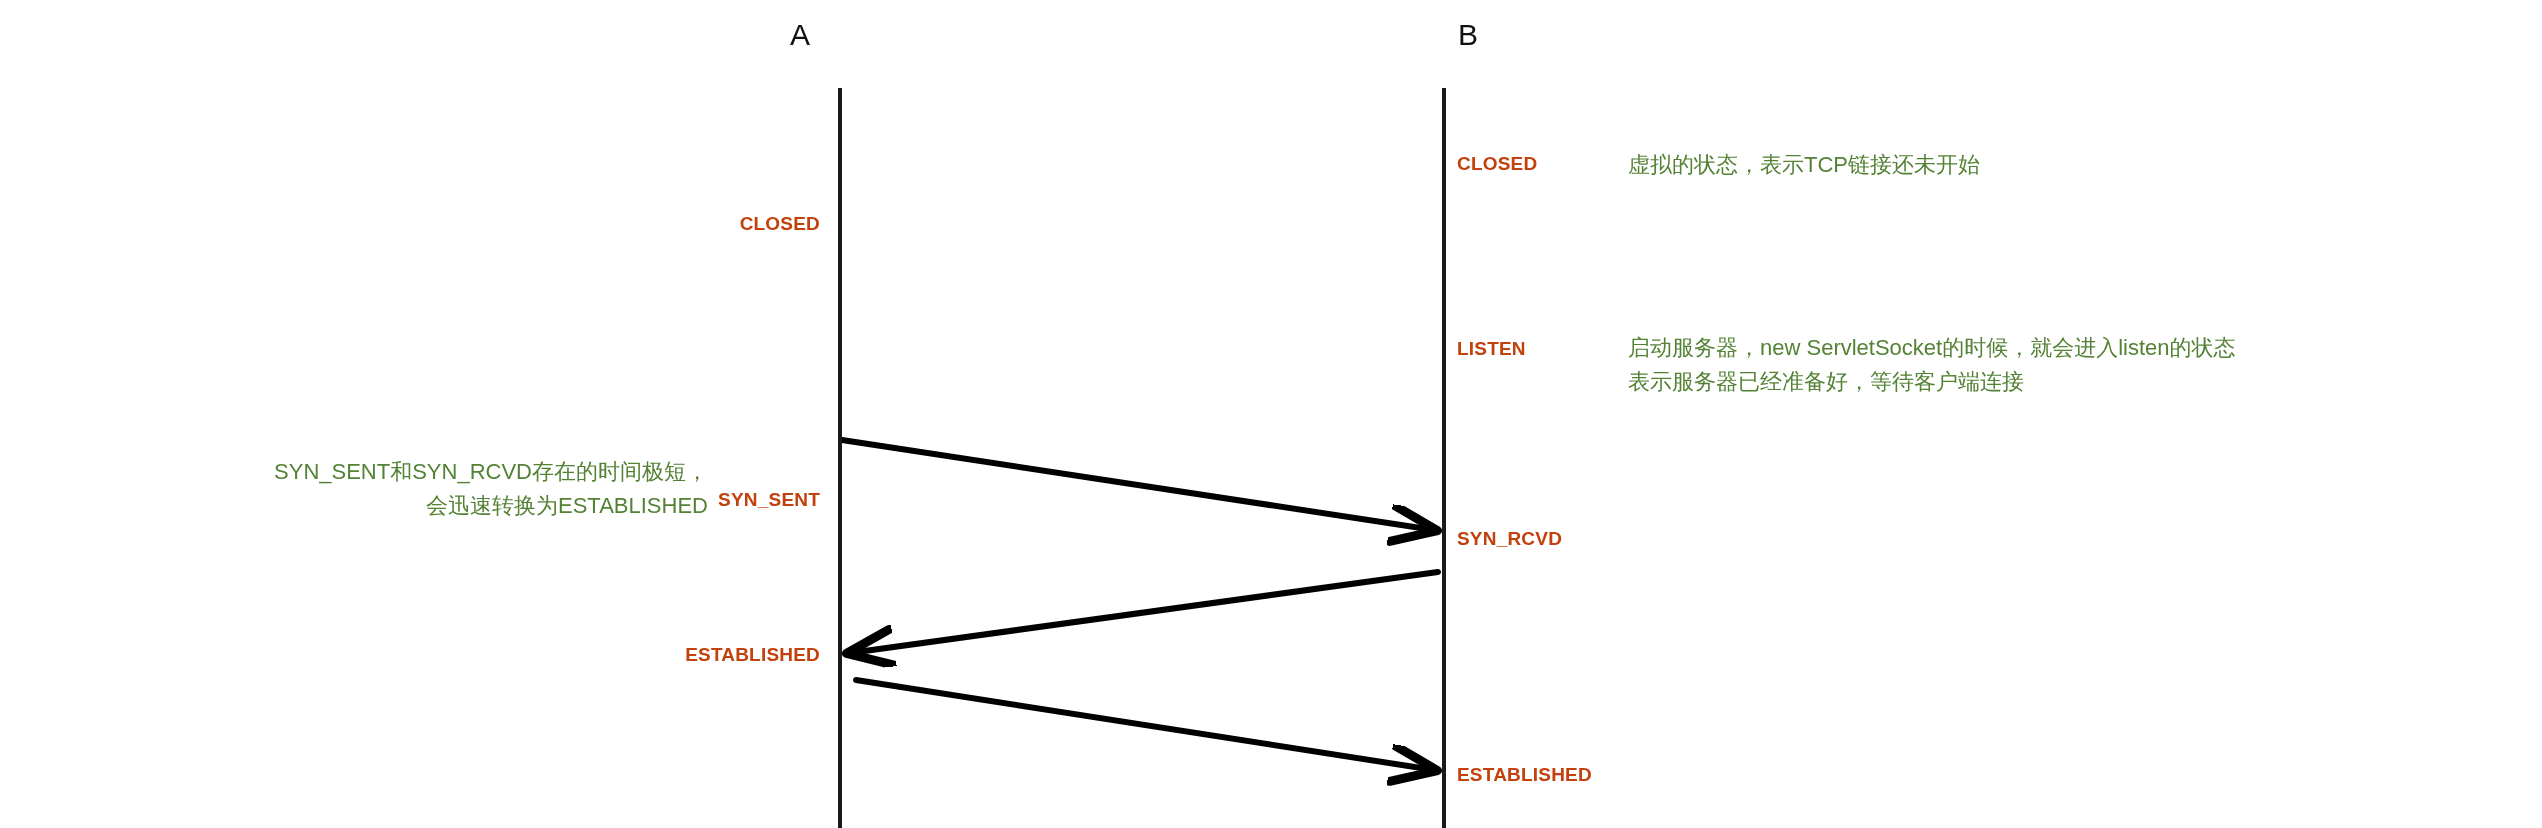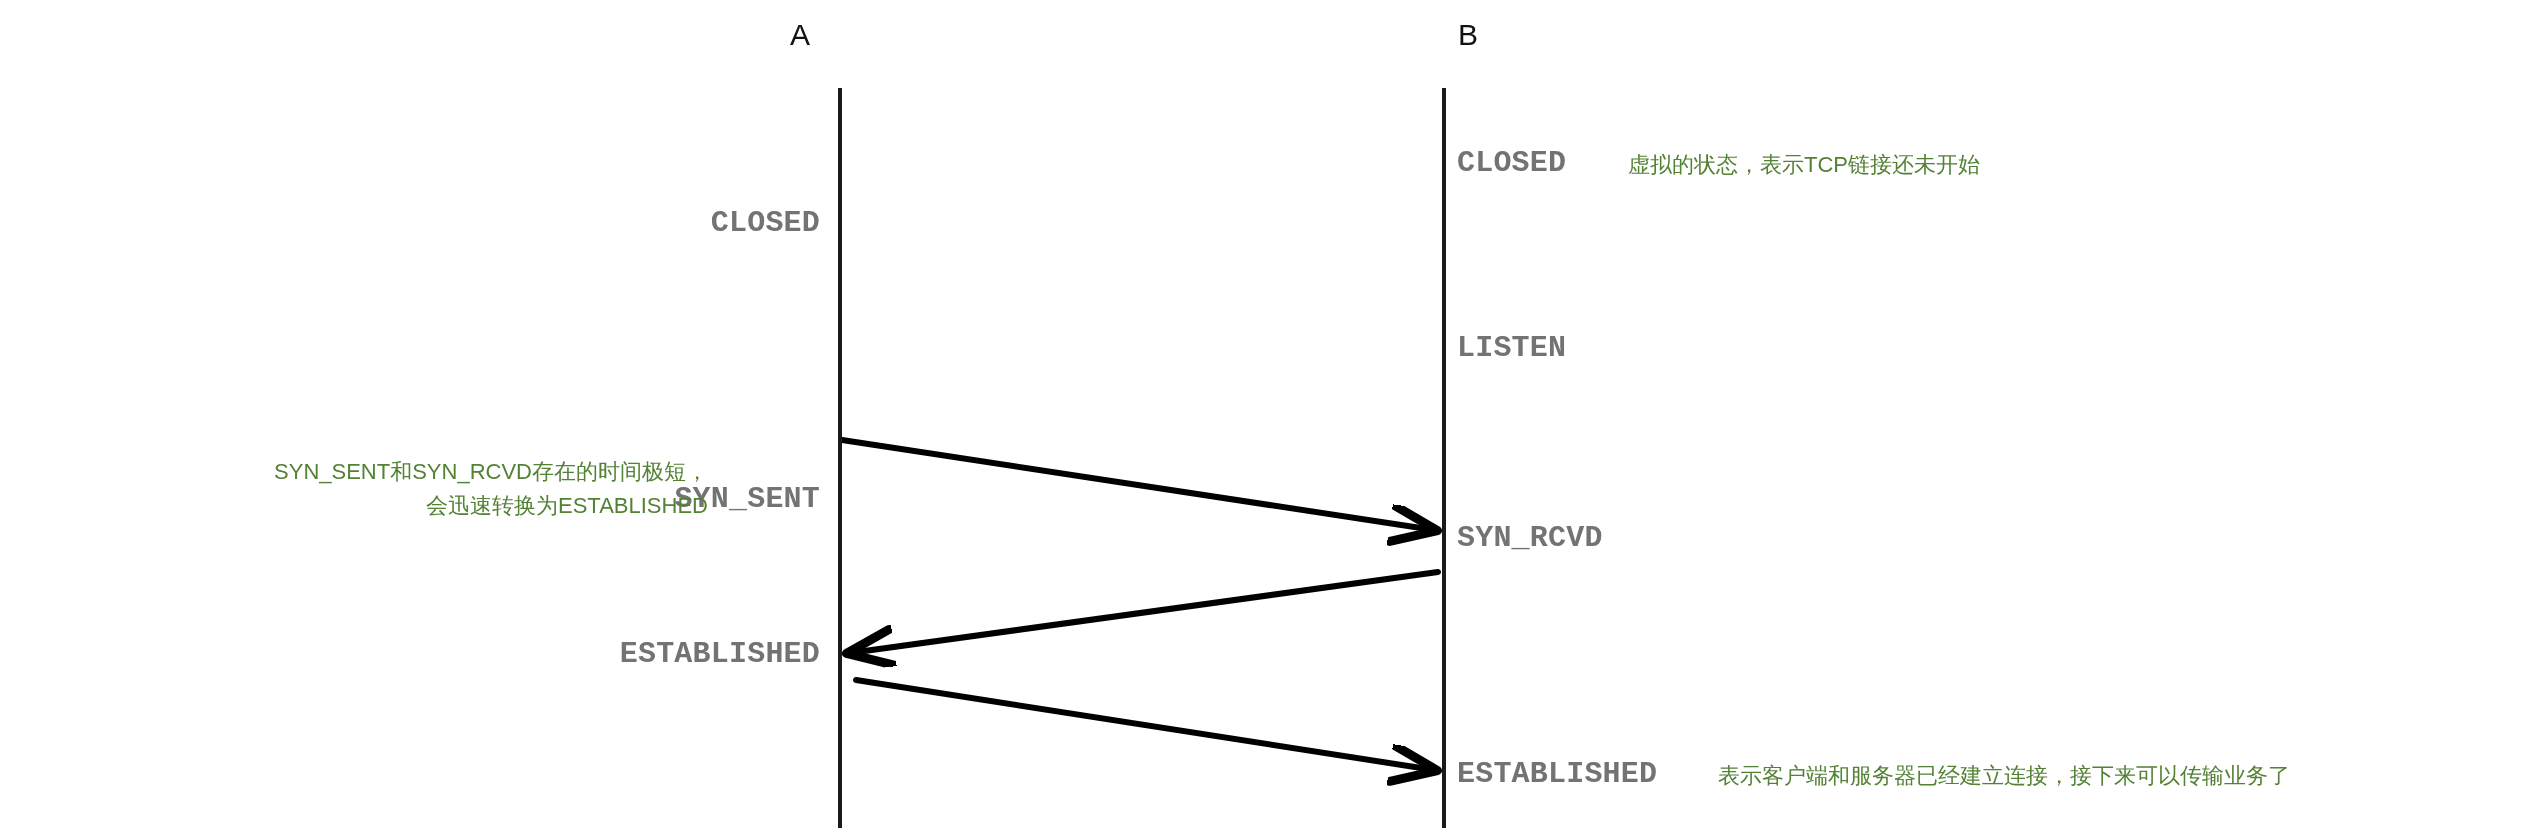--- a/index.html
+++ b/index.html
@@ -44,27 +44,26 @@
     color: #111111;
     line-height: 1;
     white-space: nowrap;
   }
   #participant-a { left: 790px; top: 20px; }
   #participant-b { left: 1458px; top: 20px; }
 
   
   .state-label {
     position: absolute;
-    font-size: 30px;
+    font-size: 19px;
     font-weight: 700;
-    color: #737373;
+    color: #c2410c;
     line-height: 1;
     white-space: nowrap;
     letter-spacing: 0.2px;
-    font-family: Liberation Mono, monospace;
   }
   .state-label.left-side {
     text-align: right;
     transform: translateY(-50%);
   }
   .state-label.right-side {
     text-align: left;
     transform: translateY(-50%);
   }
 
@@ -128,15 +127,16 @@
   <div class="state-label left-side" id="state-a-established">ESTABLISHED</div>
 
   <div class="state-label right-side" id="state-b-closed">CLOSED</div>
   <div class="state-label right-side" id="state-b-listen">LISTEN</div>
   <div class="state-label right-side" id="state-b-syn-rcvd">SYN_RCVD</div>
   <div class="state-label right-side" id="state-b-established">ESTABLISHED</div>
 
   <div class="annotation" id="annotation-left">SYN_SENT和SYN_RCVD存在的时间极短，
 会迅速转换为ESTABLISHED</div>
   <div class="annotation" id="annotation-b-closed">虚拟的状态，表示TCP链接还未开始</div>
-  <div class="annotation" id="annotation-b-established">表示客户端和服务器已经建立连接，接下来可以传输业务了</div>
+  <div class="annotation" id="annotation-b-listen">启动服务器，new ServletSocket的时候，就会进入listen的状态
+表示服务器已经准备好，等待客户端连接</div>
 
 </div>
 
 </body></html>

